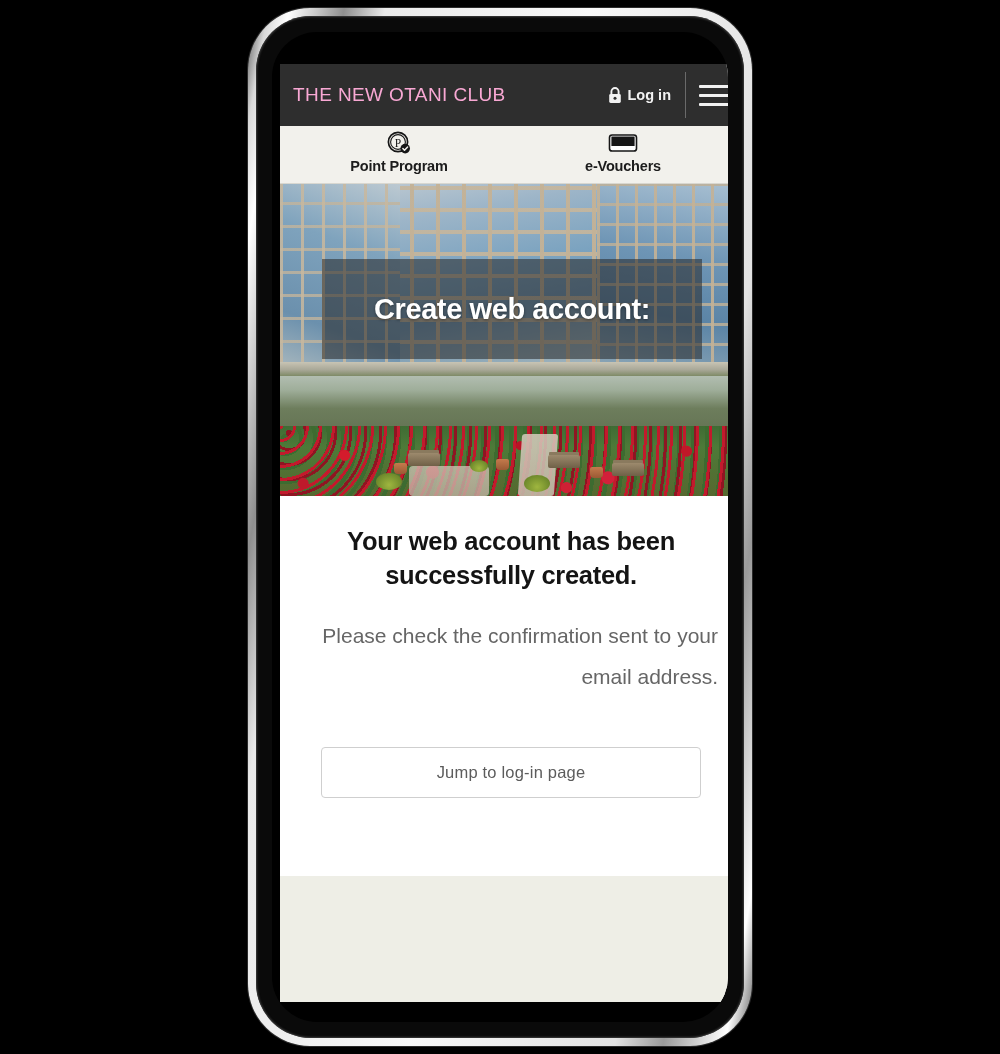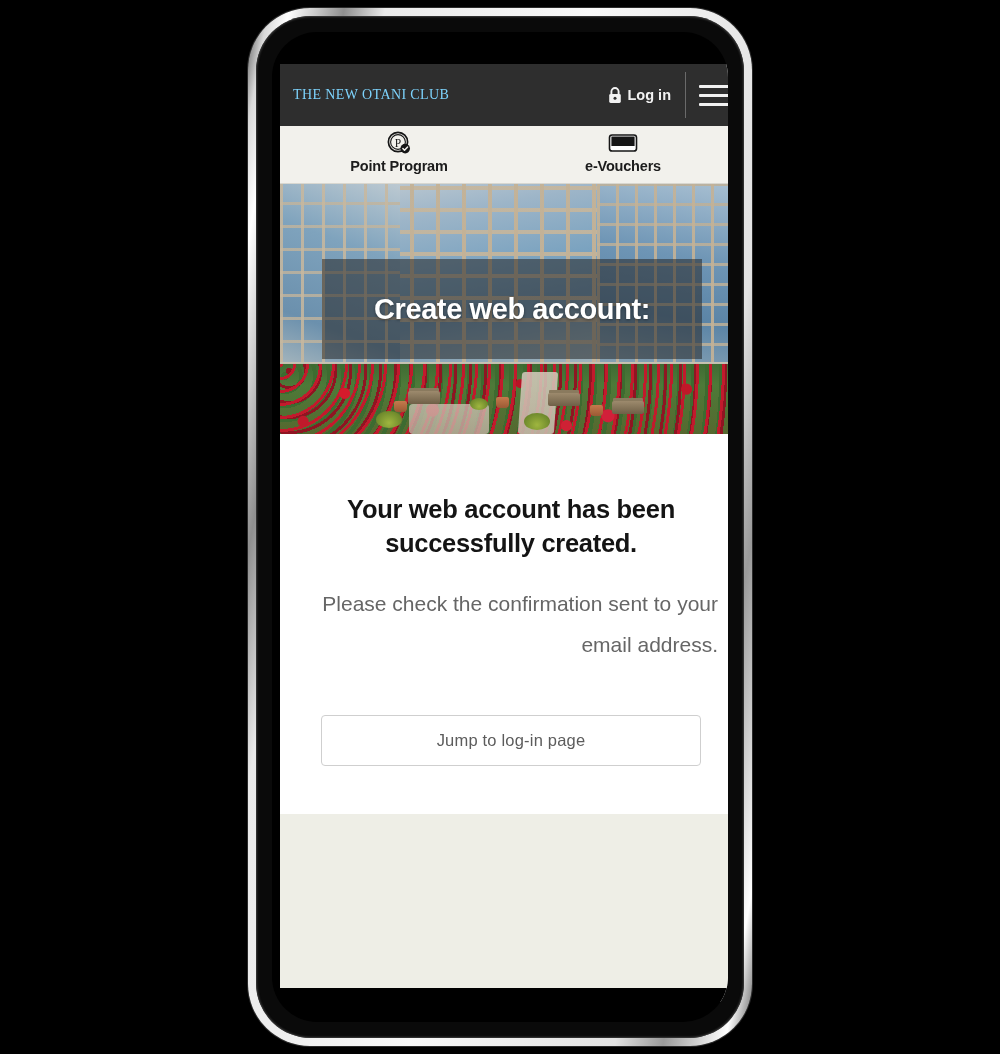--- a/index.html
+++ b/index.html
@@ -72,23 +72,23 @@
   
   .site-header {
     height: 62px;
     background: #2e2e2e;
     display: flex;
     align-items: center;
     padding-left: 13px;
     position: relative;
   }
   .brand {
-    color: #7dd3fc;
-    font-family: Liberation Serif, serif;
-    font-size: 14px;
+    color: #f9a8d4;
+    font-family: Liberation Sans, sans-serif;
+    font-size: 19px;
     letter-spacing: 0.4px;
     white-space: nowrap;
   }
   .header-right {
     position: absolute;
     right: 0;
     top: 0;
     bottom: 0;
     display: flex;
     align-items: center;
@@ -158,21 +158,21 @@
     font-weight: bold;
     color: #1c1c1c;
     margin-top: 3px;
     white-space: nowrap;
     letter-spacing: -0.2px;
   }
 
   
   .hero {
     position: relative;
-    height: 250px;
+    height: 312px;
     overflow: hidden;
     background: #d946ef;
   }
   .hero-sky {
     position: absolute;
     inset: 0;
     background: linear-gradient(180deg, #aebecb 0%, #b8c6d0 30%, #cdd4d2 55%, #9fae9a 66%, #6d7d5c 72%, #4c5a3e 100%);
   }
   
   .hero-building {
@@ -301,21 +301,21 @@
     font-weight: bold;
     line-height: 1.45;
     text-align: center;
     letter-spacing: -0.4px;
     text-shadow: 0 1px 3px rgba(0,0,0,0.4);
   }
 
   
   .main {
     background: #ffffff;
-    padding: 58px 24px 0 24px;
+    padding: 28px 24px 0 24px;
     height: 380px;
   }
   .main-heading {
     font-size: 25.5px;
     font-weight: bold;
     color: #141414;
     text-align: center;
     line-height: 1.34;
     letter-spacing: -0.3px;
   }

